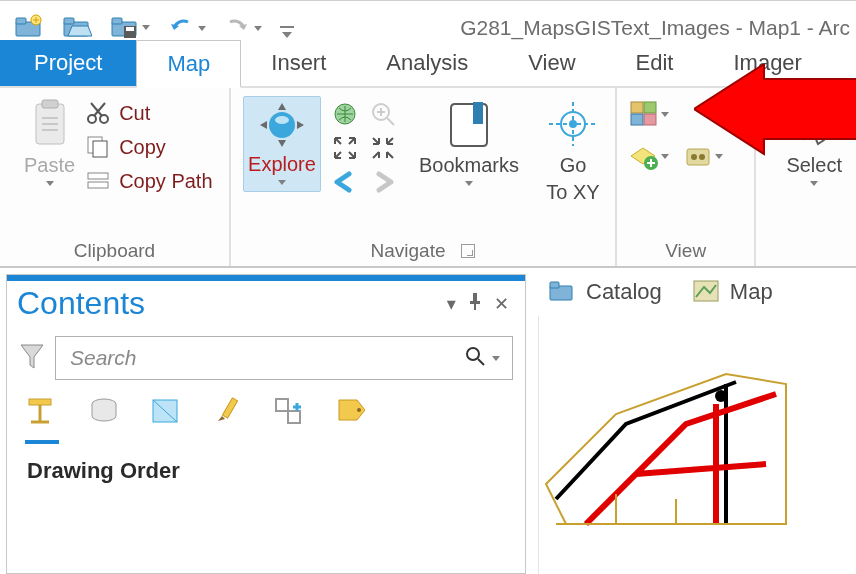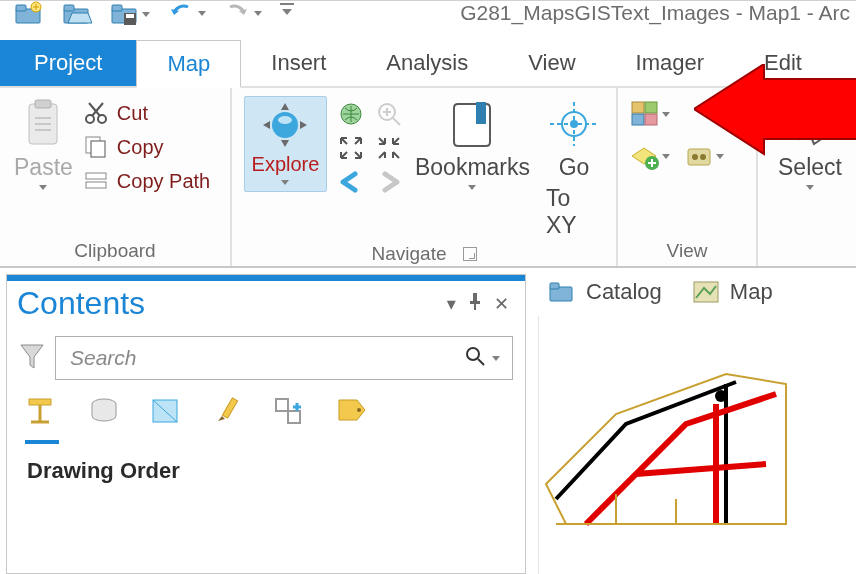--- a/index.html
+++ b/index.html
@@ -9,21 +9,21 @@
     background: #fff;
     width: 856px;
     height: 574px;
     overflow: hidden;
     color: #333;
   }
   
   .qat {
     height: 40px;
     display: flex;
-    align-items: flex-start;
+    align-items: flex-end;
     padding-left: 14px;
     gap: 18px;
     border-top: 1px solid #d0d0d0;
   }
   .qat .title {
     flex: 1;
     text-align: right;
     padding-right: 6px;
     font-size: 21px;
     color: #6d6d6d;
@@ -64,21 +64,21 @@
     flex-direction:column;
     padding: 4px 6px 0 6px;
   }
   .group-body { flex:1; display:flex; align-items:flex-start;}
   .group-label {
     text-align:center; font-size:19px; color:#6d6d6d; padding:2px 0 4px;
     display:flex; justify-content:center; align-items:center; gap:8px;
   }
   .big-btn {
     display:flex; flex-direction:column; align-items:center; justify-content:space-between;
-    padding: 6px 8px 2px; gap:4px; font-size:23px; color:#4a4a4a; cursor:pointer;
+    padding: 6px 8px 2px; gap:4px; font-size:20px; color:#4a4a4a; cursor:pointer;margin-left:10px;
   }
   .big-btn.disabled { color:#a9a9a9; }
   .small-row { display:flex; align-items:center; gap:8px; padding:4px 2px; font-size:20px; color:#7f1d1d; cursor:pointer;}
   .explore {
     background:#cfe6f5; border:1px solid #a8cde6;
     width:92px;
     display:flex;flex-direction:column;align-items:center;justify-content:center;
     margin:4px 6px; border-radius:2px;
   }
   .explore-label{font-size:20px;color:#b91c1c;}
@@ -112,21 +112,21 @@
     flex:1;border:none;outline:none;font-size:21px;color:#333;font-style:italic;
   }
   .search-box input::placeholder{color:#8a8a8a;font-style:italic;}
   .toc-tabs{display:flex;gap:28px;padding:6px 18px 0;}
   .toc-tab{padding-bottom:10px;cursor:pointer;}
   .toc-tab.active{border-bottom:4px solid #1b85d6;}
   .toc-heading{font-size:22px;font-weight:700;color:#2a2a2a;padding:14px 20px;}
   
   .right-area{flex:1;display:flex;flex-direction:column;margin-left:12px;}
   .view-tabs{height:48px;display:flex;align-items:center;gap:30px;padding-left:10px;}
-  .view-tab{display:flex;align-items:center;gap:10px;font-size:22px;color:#4a4a4a;cursor:pointer;}
+  .view-tab{display:flex;gap:10px;font-size:22px;color:#4a4a4a;cursor:pointer;}
   .map-canvas{flex:1;background:#fff;position:relative;overflow:hidden;border-left:1px solid #e5e5e5;}
 </style>
 </head>
 <body>
 
 <div class="qat">
   <span class="qat-icon">
     <svg width="30" height="26">
         <rect x="2" y="8" width="24" height="14" rx="1" fill="#7fb4d8" stroke="#2f7fb0"></rect>
         <rect x="2" y="4" width="10" height="6" rx="1" fill="#7fb4d8" stroke="#2f7fb0"></rect>
@@ -172,22 +172,22 @@
   </span>
   <span class="title">G281_MapsGISText_Images - Map1 - Arc</span>
 </div>
 
 <div class="tabs">
   <div class="tab project">Project</div>
   <div class="tab active">Map</div>
   <div class="tab">Insert</div>
   <div class="tab">Analysis</div>
   <div class="tab">View</div>
+  <div class="tab">Edit</div>
   <div class="tab">Imager</div>
-  <div class="tab">Edit</div>
 </div>
 
 <div class="ribbon">
 
   <div class="group" style="width:232px;">
     <div class="group-body">
       <div class="big-btn disabled">
         <svg width="40" height="52">
             <rect x="6" y="6" width="28" height="40" rx="3" fill="#eaeaea" stroke="#c0c0c0"></rect>
             <rect x="12" y="2" width="16" height="8" rx="2" fill="#d0d0d0" stroke="#b0b0b0"></rect>

